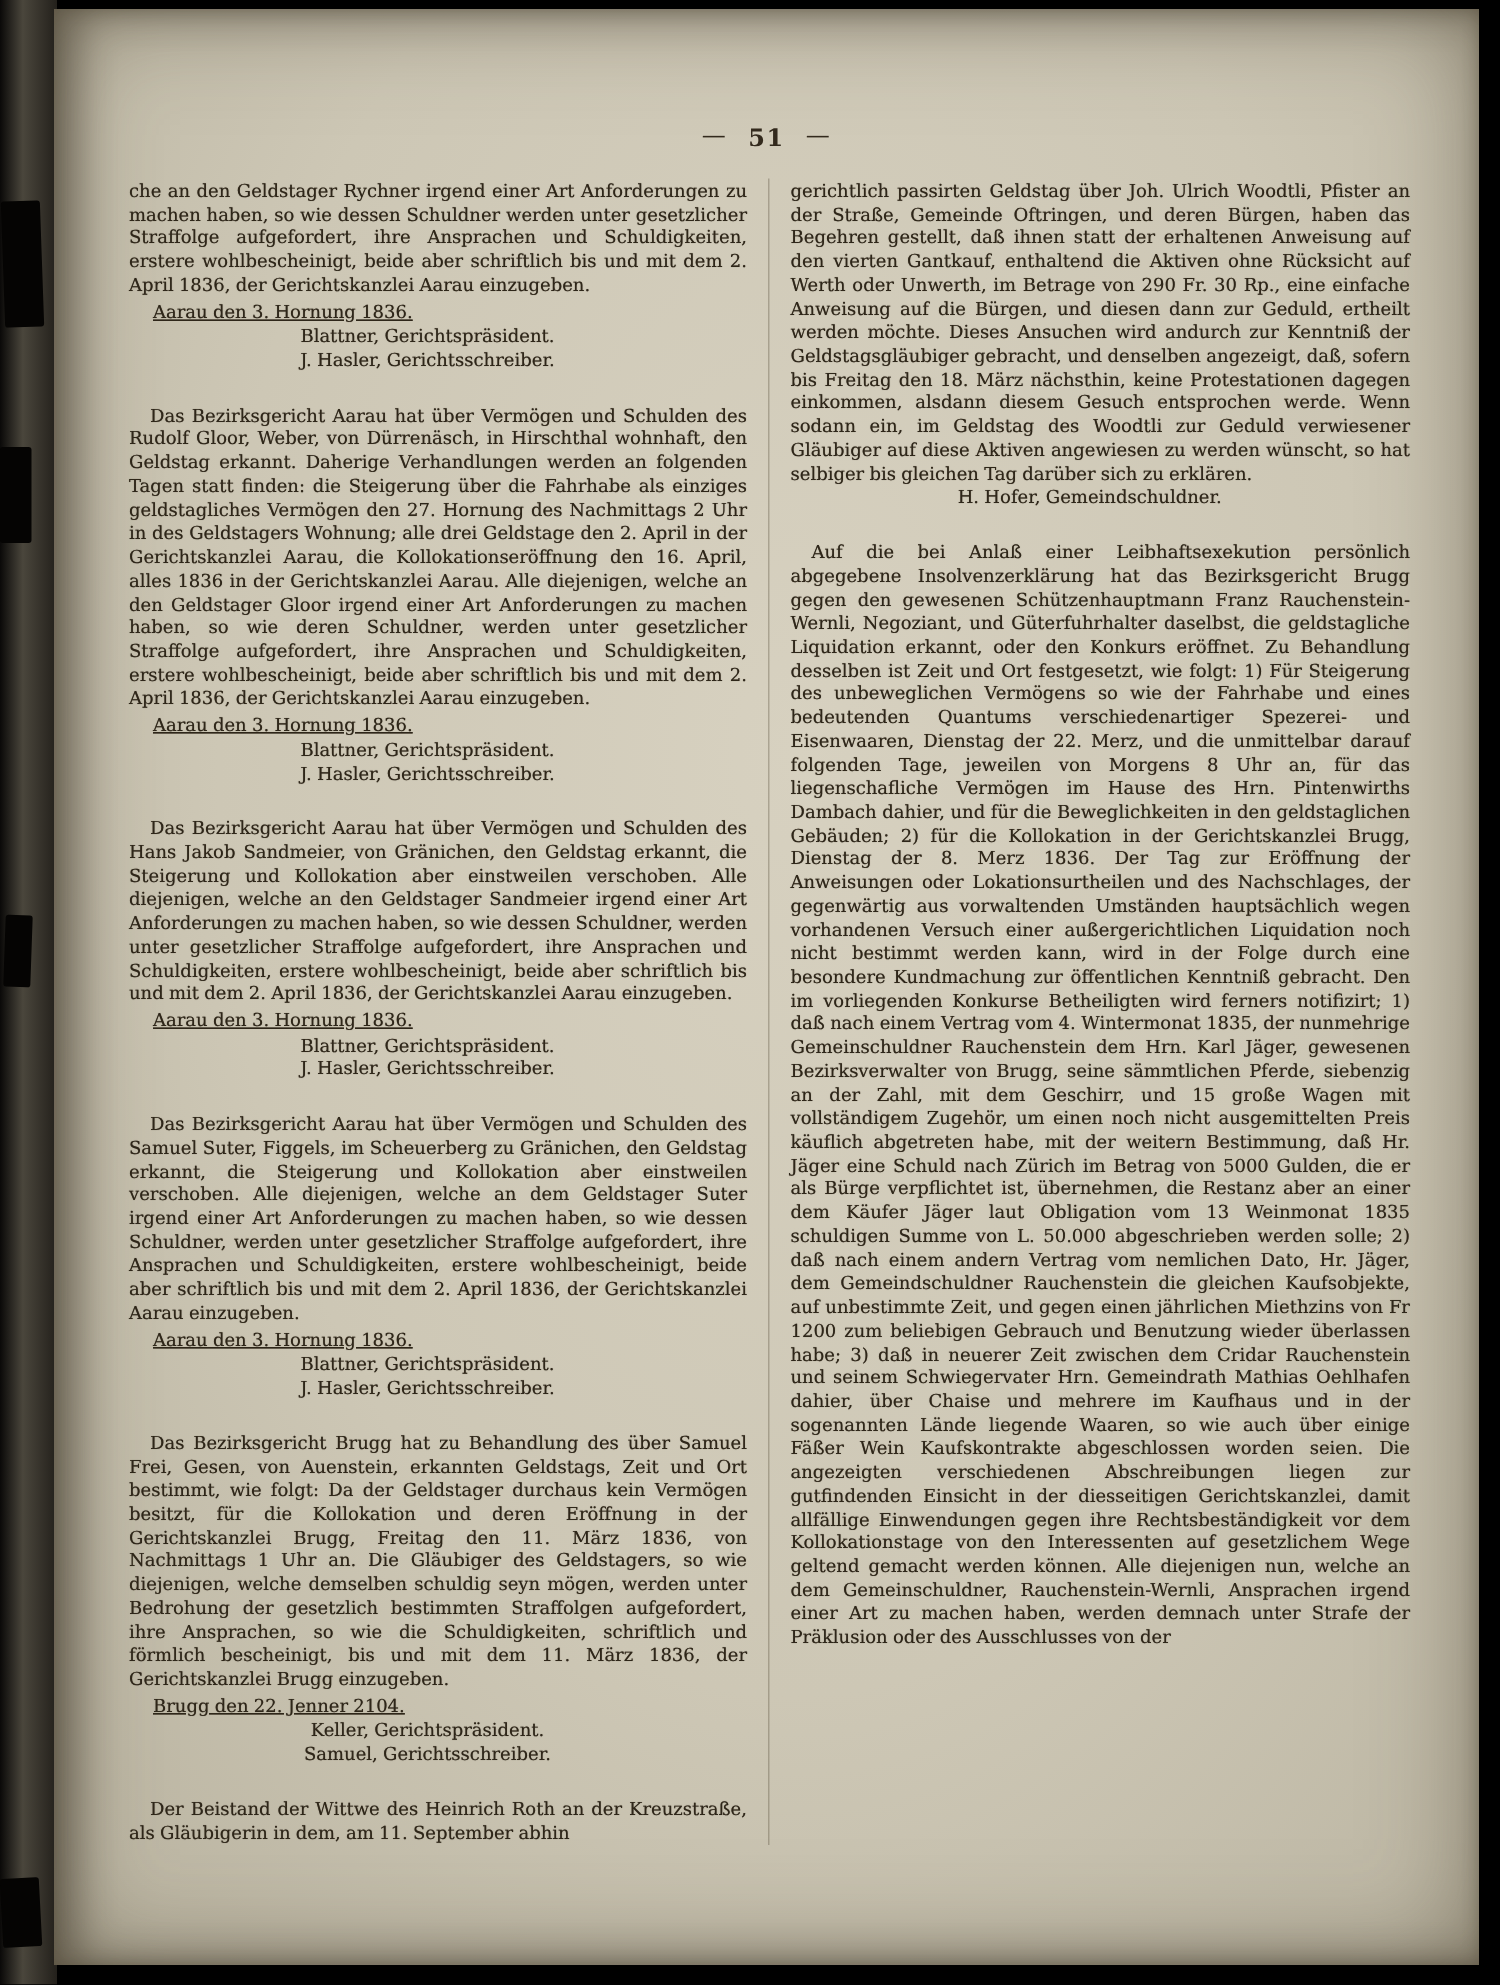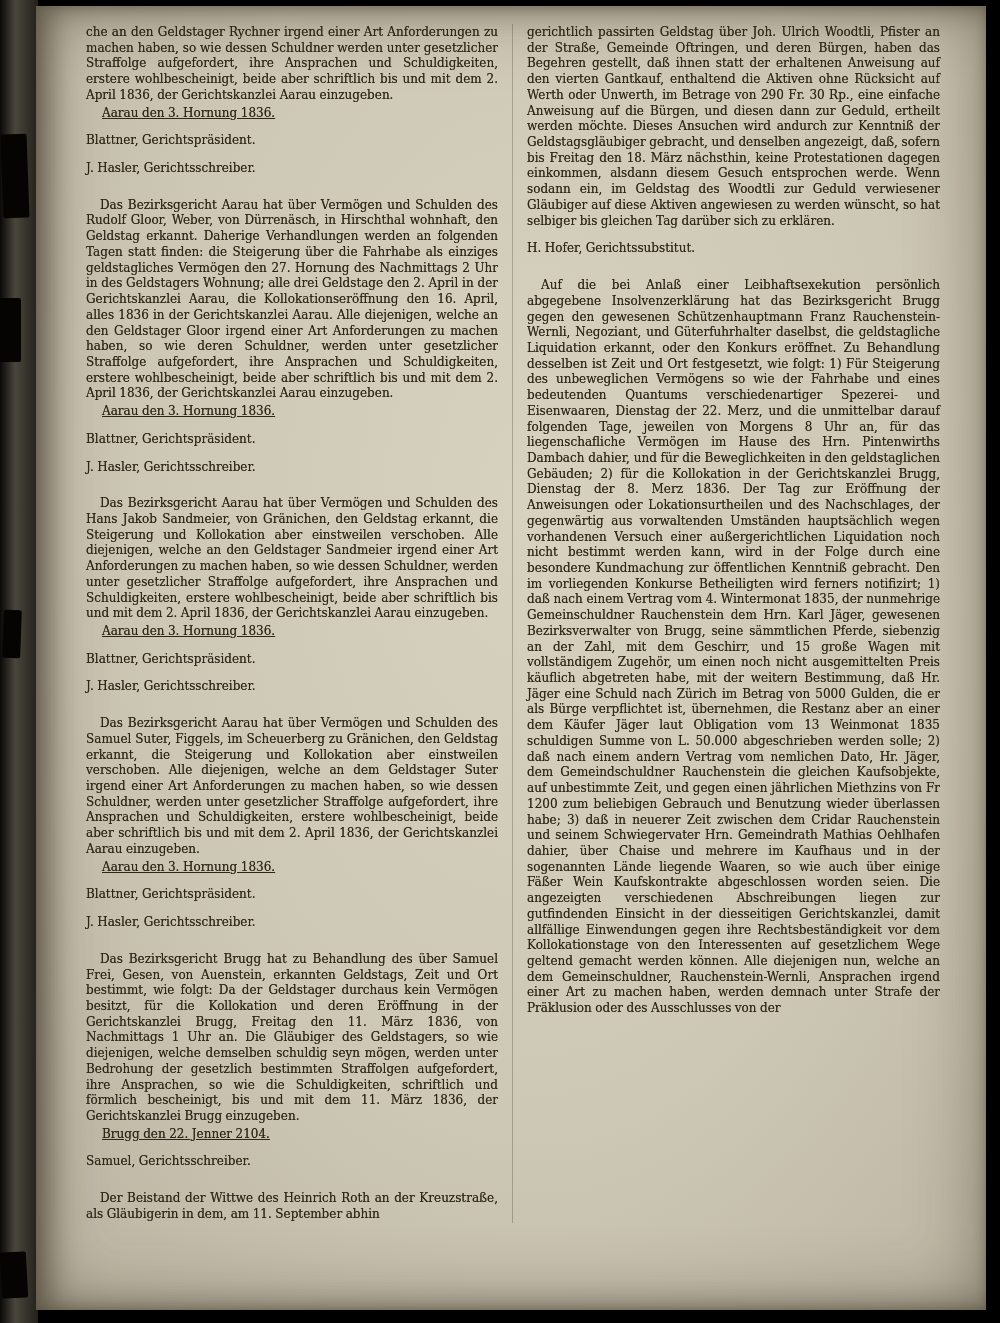--- a/index.html
+++ b/index.html
@@ -68,60 +68,63 @@
   .column.left{padding-right:14px;border-right:1px solid rgba(70,58,40,0.30);}
   .column.right{padding-left:14px;}
   .blk{margin:0;}
   .blk.para{text-indent:14px;margin-top:1px;}
   .blk.para-cont{text-indent:0;margin-top:1px;}
   .blk.date{
     text-align:left;text-indent:16px;
     margin-top:2px;margin-bottom:1px;text-decoration:underline;
   }
   .blk.sig{
-    text-align:left;
+    text-align:center;
     padding-right:14px;
     text-indent:0;
-    margin-top:12px;
   }
   .blk.sig + .blk.para{margin-top:21px;}
 </style>
 </head>
 <body>
 
 <div class="binding-strip">
   <div class="binding-mark mark1"></div>
   <div class="binding-mark mark2"></div>
   <div class="binding-mark mark3"></div>
   <div class="binding-mark mark4"></div>
 </div>
 
 <div class="paper">
+  <div class="page-header">
+    <span class="dash">—</span><span class="num">51</span><span class="dash">—</span>
+  </div>
   <div class="columns">
     <div class="column left" lang="de">
         <p class="blk para-cont">che an den Geldstager Rychner irgend einer Art Anforderungen zu machen haben, so wie dessen Schuldner werden unter gesetzlicher Straffolge aufgefordert, ihre Ansprachen und Schuldigkeiten, erstere wohlbescheinigt, beide aber schriftlich bis und mit dem 2. April 1836, der Gerichtskanzlei Aarau einzugeben.</p>
         <p class="blk date">Aarau den 3. Hornung 1836.</p>
         <p class="blk sig">Blattner, Gerichtspräsident.</p>
         <p class="blk sig">J. Hasler, Gerichtsschreiber.</p>
         <p class="blk para">Das Bezirksgericht Aarau hat über Vermögen und Schulden des Rudolf Gloor, Weber, von Dürrenäsch, in Hirschthal wohnhaft, den Geldstag erkannt. Daherige Verhandlungen werden an folgenden Tagen statt finden: die Steigerung über die Fahrhabe als einziges geldstagliches Vermögen den 27. Hornung des Nachmittags 2 Uhr in des Geldstagers Wohnung; alle drei Geldstage den 2. April in der Gerichtskanzlei Aarau, die Kollokationseröffnung den 16. April, alles 1836 in der Gerichtskanzlei Aarau. Alle diejenigen, welche an den Geldstager Gloor irgend einer Art Anforderungen zu machen haben, so wie deren Schuldner, werden unter gesetzlicher Straffolge aufgefordert, ihre Ansprachen und Schuldigkeiten, erstere wohlbescheinigt, beide aber schriftlich bis und mit dem 2. April 1836, der Gerichtskanzlei Aarau einzugeben.</p>
         <p class="blk date">Aarau den 3. Hornung 1836.</p>
         <p class="blk sig">Blattner, Gerichtspräsident.</p>
         <p class="blk sig">J. Hasler, Gerichtsschreiber.</p>
         <p class="blk para">Das Bezirksgericht Aarau hat über Vermögen und Schulden des Hans Jakob Sandmeier, von Gränichen, den Geldstag erkannt, die Steigerung und Kollokation aber einstweilen verschoben. Alle diejenigen, welche an den Geldstager Sandmeier irgend einer Art Anforderungen zu machen haben, so wie dessen Schuldner, werden unter gesetzlicher Straffolge aufgefordert, ihre Ansprachen und Schuldigkeiten, erstere wohlbescheinigt, beide aber schriftlich bis und mit dem 2. April 1836, der Gerichtskanzlei Aarau einzugeben.</p>
         <p class="blk date">Aarau den 3. Hornung 1836.</p>
         <p class="blk sig">Blattner, Gerichtspräsident.</p>
         <p class="blk sig">J. Hasler, Gerichtsschreiber.</p>
         <p class="blk para">Das Bezirksgericht Aarau hat über Vermögen und Schulden des Samuel Suter, Figgels, im Scheuerberg zu Gränichen, den Geldstag erkannt, die Steigerung und Kollokation aber einstweilen verschoben. Alle diejenigen, welche an dem Geldstager Suter irgend einer Art Anforderungen zu machen haben, so wie dessen Schuldner, werden unter gesetzlicher Straffolge aufgefordert, ihre Ansprachen und Schuldigkeiten, erstere wohlbescheinigt, beide aber schriftlich bis und mit dem 2. April 1836, der Gerichtskanzlei Aarau einzugeben.</p>
         <p class="blk date">Aarau den 3. Hornung 1836.</p>
         <p class="blk sig">Blattner, Gerichtspräsident.</p>
         <p class="blk sig">J. Hasler, Gerichtsschreiber.</p>
         <p class="blk para">Das Bezirksgericht Brugg hat zu Behandlung des über Samuel Frei, Gesen, von Auenstein, erkannten Geldstags, Zeit und Ort bestimmt, wie folgt: Da der Geldstager durchaus kein Vermögen besitzt, für die Kollokation und deren Eröffnung in der Gerichtskanzlei Brugg, Freitag den 11. März 1836, von Nachmittags 1 Uhr an. Die Gläubiger des Geldstagers, so wie diejenigen, welche demselben schuldig seyn mögen, werden unter Bedrohung der gesetzlich bestimmten Straffolgen aufgefordert, ihre Ansprachen, so wie die Schuldigkeiten, schriftlich und förmlich bescheinigt, bis und mit dem 11. März 1836, der Gerichtskanzlei Brugg einzugeben.</p>
         <p class="blk date">Brugg den 22. Jenner 2104.</p>
+        <p class="blk sig">Keller, Gerichtspräsident.</p>
         <p class="blk sig">Samuel, Gerichtsschreiber.</p>
         <p class="blk para">Der Beistand der Wittwe des Heinrich Roth an der Kreuzstraße, als Gläubigerin in dem, am 11. September abhin</p>
       </div>
     <div class="column right" lang="de">
         <p class="blk para-cont">gerichtlich passirten Geldstag über Joh. Ulrich Woodtli, Pfister an der Straße, Gemeinde Oftringen, und deren Bürgen, haben das Begehren gestellt, daß ihnen statt der erhaltenen Anweisung auf den vierten Gantkauf, enthaltend die Aktiven ohne Rücksicht auf Werth oder Unwerth, im Betrage von 290 Fr. 30 Rp., eine einfache Anweisung auf die Bürgen, und diesen dann zur Geduld, ertheilt werden möchte. Dieses Ansuchen wird andurch zur Kenntniß der Geldstagsgläubiger gebracht, und denselben angezeigt, daß, sofern bis Freitag den 18. März nächsthin, keine Protestationen dagegen einkommen, alsdann diesem Gesuch entsprochen werde. Wenn sodann ein, im Geldstag des Woodtli zur Geduld verwiesener Gläubiger auf diese Aktiven angewiesen zu werden wünscht, so hat selbiger bis gleichen Tag darüber sich zu erklären.</p>
-        <p class="blk sig">H. Hofer, Gerichtssubstitut.</p>
+        <p class="blk sig">H. Hofer, Gemeindschuldner.</p>
         <p class="blk para">Auf die bei Anlaß einer Leibhaftsexekution persönlich abgegebene Insolvenzerklärung hat das Bezirksgericht Brugg gegen den gewesenen Schützenhauptmann Franz Rauchenstein-Wernli, Negoziant, und Güterfuhrhalter daselbst, die geldstagliche Liquidation erkannt, oder den Konkurs eröffnet. Zu Behandlung desselben ist Zeit und Ort festgesetzt, wie folgt: 1) Für Steigerung des unbeweglichen Vermögens so wie der Fahrhabe und eines bedeutenden Quantums verschiedenartiger Spezerei- und Eisenwaaren, Dienstag der 22. Merz, und die unmittelbar darauf folgenden Tage, jeweilen von Morgens 8 Uhr an, für das liegenschafliche Vermögen im Hause des Hrn. Pintenwirths Dambach dahier, und für die Beweglichkeiten in den geldstaglichen Gebäuden; 2) für die Kollokation in der Gerichtskanzlei Brugg, Dienstag der 8. Merz 1836. Der Tag zur Eröffnung der Anweisungen oder Lokationsurtheilen und des Nachschlages, der gegenwärtig aus vorwaltenden Umständen hauptsächlich wegen vorhandenen Versuch einer außergerichtlichen Liquidation noch nicht bestimmt werden kann, wird in der Folge durch eine besondere Kundmachung zur öffentlichen Kenntniß gebracht. Den im vorliegenden Konkurse Betheiligten wird ferners notifizirt; 1) daß nach einem Vertrag vom 4. Wintermonat 1835, der nunmehrige Gemeinschuldner Rauchenstein dem Hrn. Karl Jäger, gewesenen Bezirksverwalter von Brugg, seine sämmtlichen Pferde, siebenzig an der Zahl, mit dem Geschirr, und 15 große Wagen mit vollständigem Zugehör, um einen noch nicht ausgemittelten Preis käuflich abgetreten habe, mit der weitern Bestimmung, daß Hr. Jäger eine Schuld nach Zürich im Betrag von 5000 Gulden, die er als Bürge verpflichtet ist, übernehmen, die Restanz aber an einer dem Käufer Jäger laut Obligation vom 13 Weinmonat 1835 schuldigen Summe von L. 50.000 abgeschrieben werden solle; 2) daß nach einem andern Vertrag vom nemlichen Dato, Hr. Jäger, dem Gemeindschuldner Rauchenstein die gleichen Kaufsobjekte, auf unbestimmte Zeit, und gegen einen jährlichen Miethzins von Fr 1200 zum beliebigen Gebrauch und Benutzung wieder überlassen habe; 3) daß in neuerer Zeit zwischen dem Cridar Rauchenstein und seinem Schwiegervater Hrn. Gemeindrath Mathias Oehlhafen dahier, über Chaise und mehrere im Kaufhaus und in der sogenannten Lände liegende Waaren, so wie auch über einige Fäßer Wein Kaufskontrakte abgeschlossen worden seien. Die angezeigten verschiedenen Abschreibungen liegen zur gutfindenden Einsicht in der diesseitigen Gerichtskanzlei, damit allfällige Einwendungen gegen ihre Rechtsbeständigkeit vor dem Kollokationstage von den Interessenten auf gesetzlichem Wege geltend gemacht werden können. Alle diejenigen nun, welche an dem Gemeinschuldner, Rauchenstein-Wernli, Ansprachen irgend einer Art zu machen haben, werden demnach unter Strafe der Präklusion oder des Ausschlusses von der</p>
       </div>
   </div>
 </div>
 
 </body></html>

